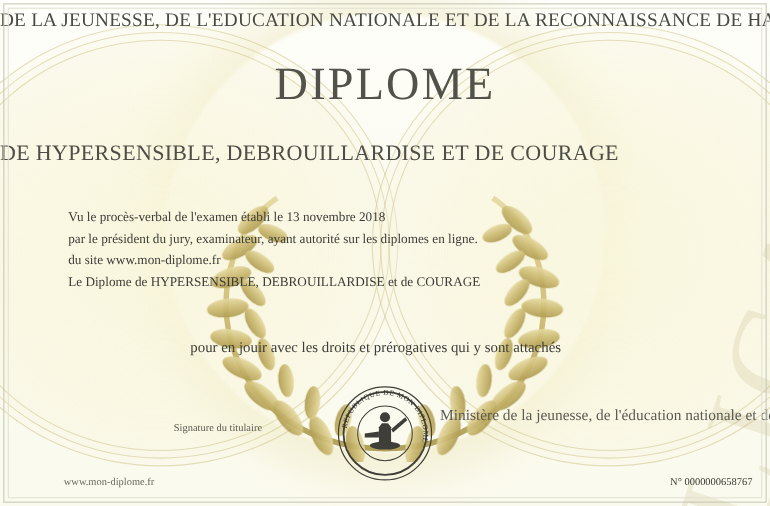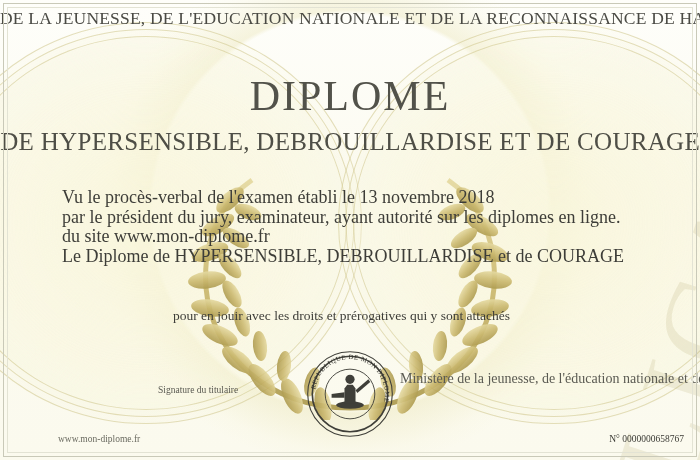--- a/index.html
+++ b/index.html
@@ -103,45 +103,45 @@
     text-align: center;
     font-size: 17.5px;
     color: #4a4a44;
     letter-spacing: 0.2px;
     white-space: nowrap;
   }
 
   .title {
     position: absolute;
     left: 0; right: 0;
-    top: 72px;
+    top: 53px;
     text-align: center;
     font-size: 42px;
     color: #52524a;
     letter-spacing: 2px;
   }
 
   .subtitle {
     position: absolute;
     left: 0; right: 0;
     top: 128px;
-    text-align: right;
-    font-size: 25px;
+    text-align: left;
+    font-size: 20px;
     color: #4e4e46;
     letter-spacing: 0.3px;
     white-space: nowrap;
   }
 
   .body-text {
     position: absolute;
     left: 62px;
     top: 188px;
     width: 560px;
     color: #3d3d38;
-    font-size: 18px;
+    font-size: 12px;
     line-height: 19.5px;
   }
   .body-text div { white-space: nowrap; }
 
   .rights {
     position: absolute;
     left: 0; right: 17px;
     top: 308px;
     text-align: center;
     font-size: 13.5px;

